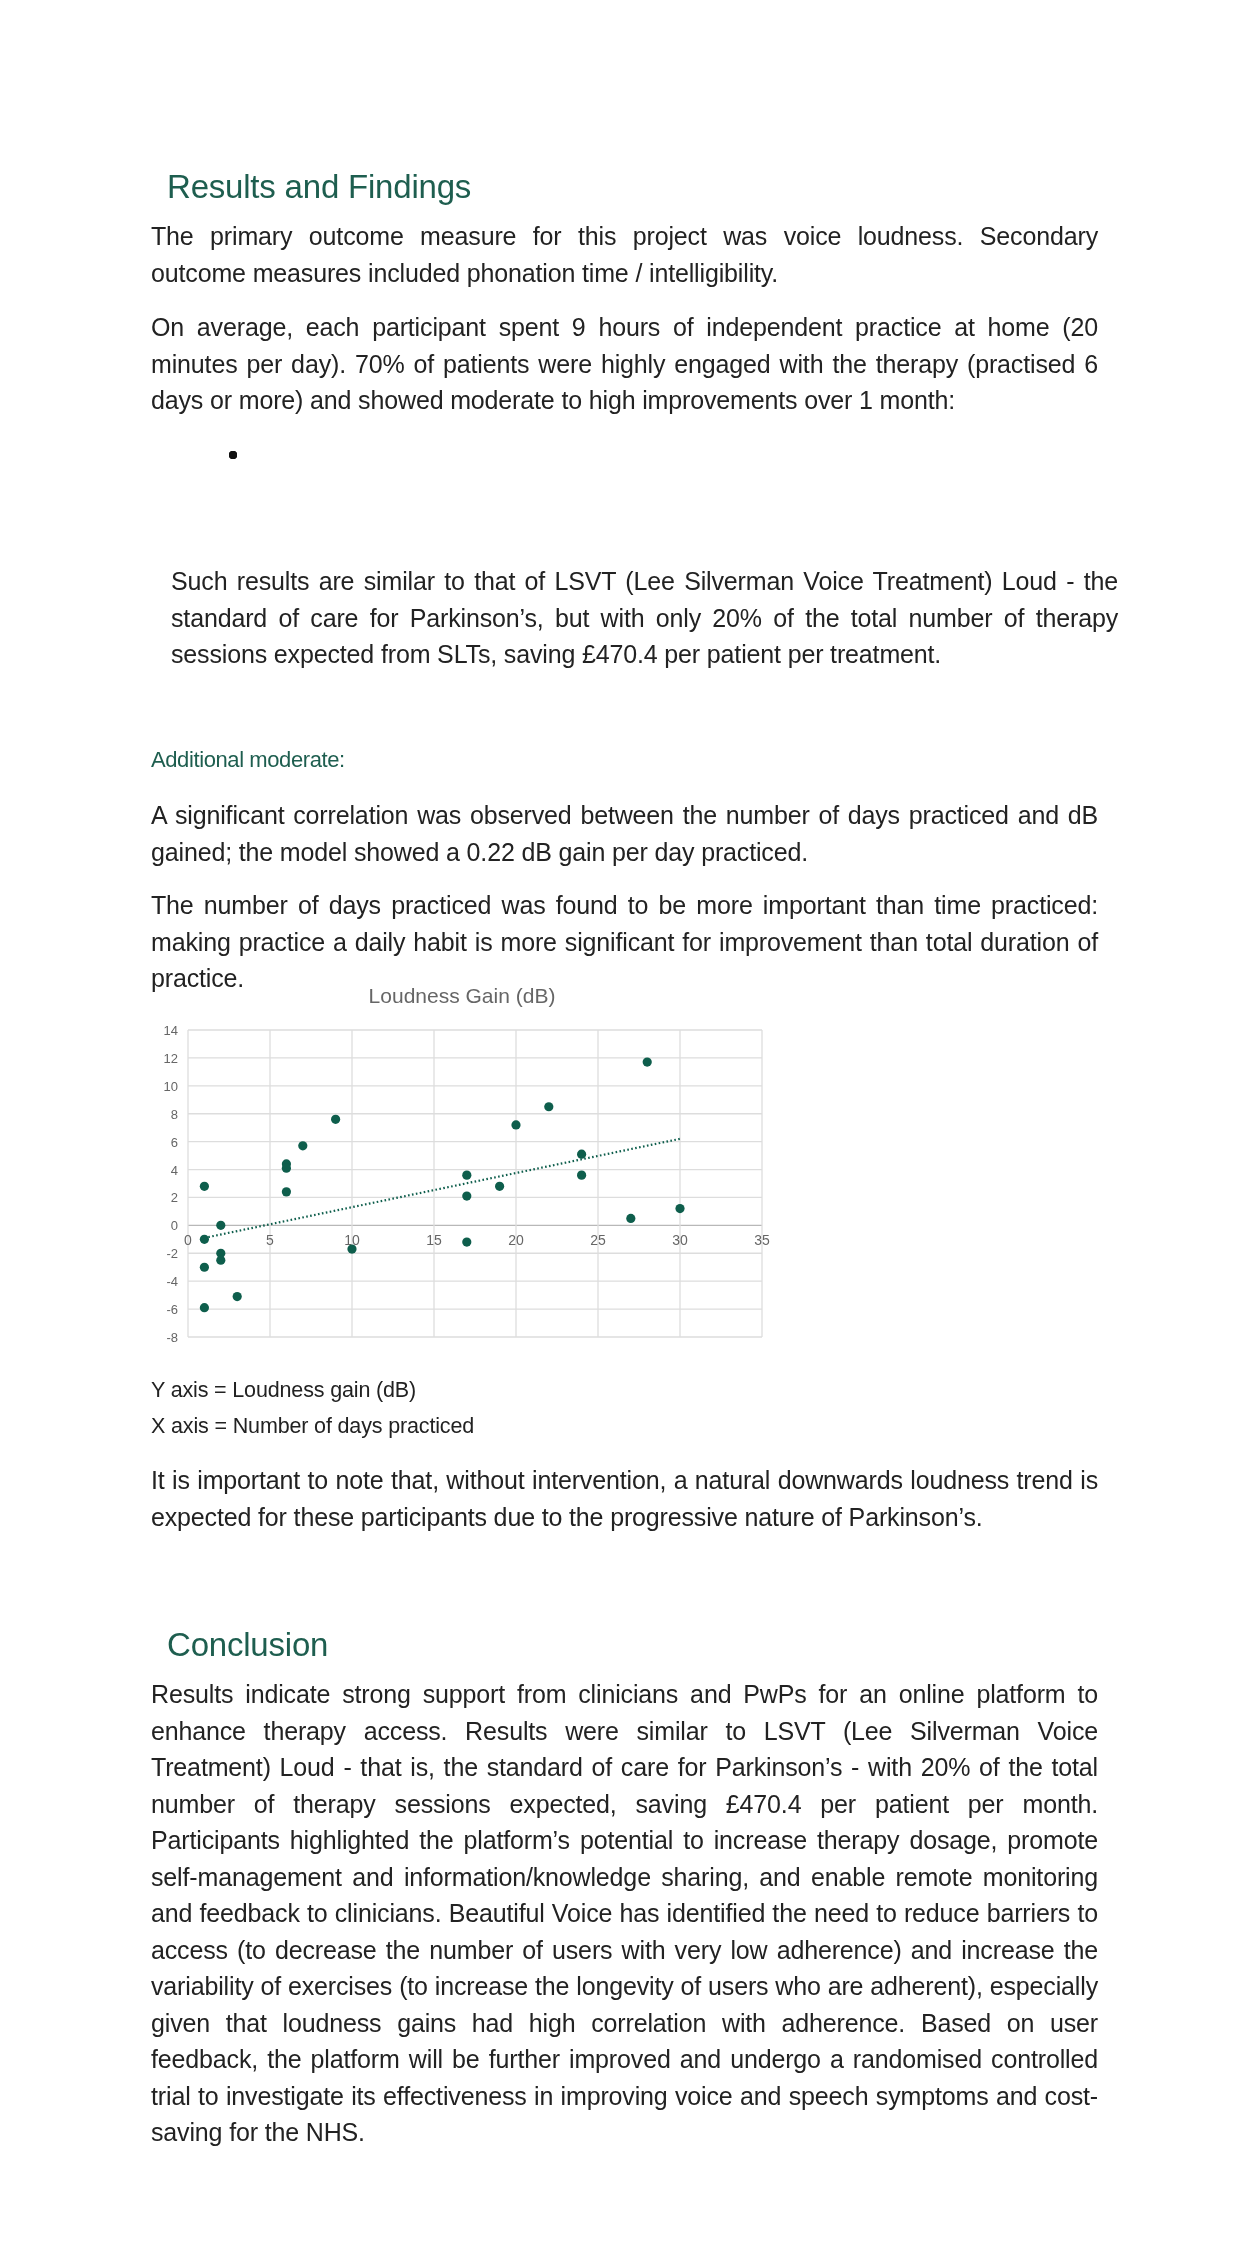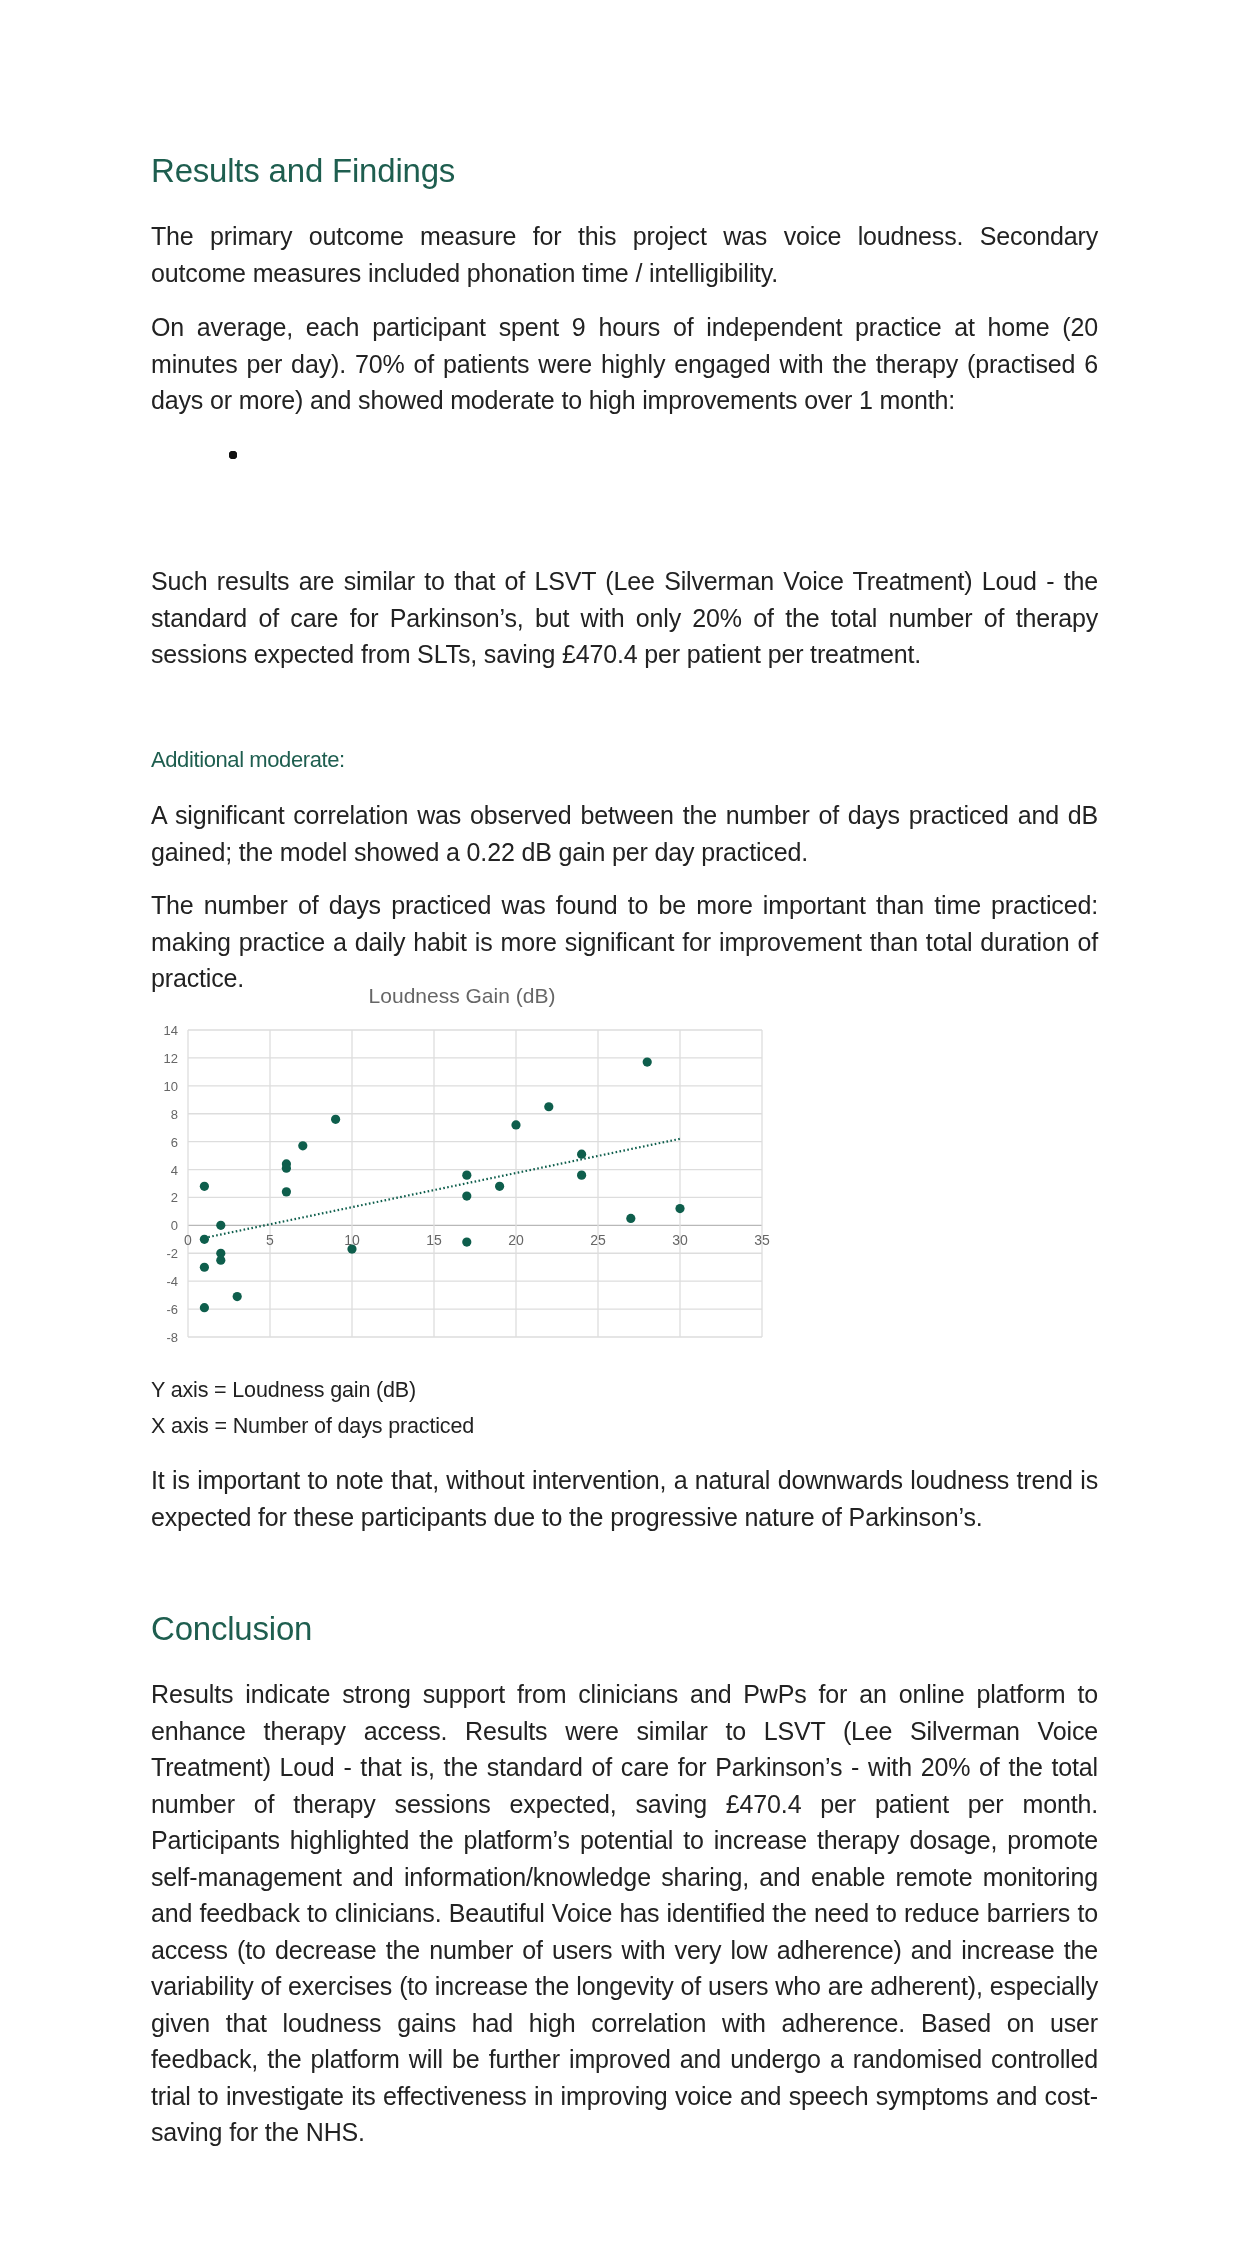--- a/index.html
+++ b/index.html
@@ -1,19 +1,19 @@
 <!DOCTYPE html>
 <html><head>
   <meta charset="utf-8">
   <style>
     html, body { margin: 0; padding: 0; background: #ffffff; }
     body { width: 1241px; height: 2250px; position: relative; overflow: hidden;
       font-family: "Liberation Sans", "DejaVu Sans", sans-serif; color: #222222; }
     .page { position: absolute; left: 151px; top: 0; width: 947px; }
-    h1.section { font-weight: 400; color: #1e5e4f; font-size: 33px; margin: 0; letter-spacing: -0.2px; }
+    h1.section { font-weight: 400; color: #1e5e4f; font-size: 33px; margin: 16px; letter-spacing: -0.2px; }
     h2.sub { font-weight: 400; color: #1e5e4f; font-size: 22px; margin: 0; letter-spacing: -0.4px; }
     p.body { margin: 0; font-size: 25px; line-height: 36.5px; text-align: justify; font-weight: 300; letter-spacing: -0.15px; }
     ul.bullets { margin: 0; padding: 0; list-style: none; }
     ul.bullets li { position: relative; padding-left: 113px; font-size: 21.5px; line-height: 36.5px; letter-spacing: -0.15px; }
     ul.bullets li .dot { position: absolute; left: 78px; top: 15px; width: 8px; height: 8px; border-radius: 50%; background: #111; }
     .caption-line { font-size: 21.5px; line-height: 36.5px; margin: 0; letter-spacing: -0.15px; }
     .abs { position: absolute; left: 0; width: 947px; }
     .chart-wrap { position: absolute; left: -11px; top: 975px; width: 640px; height: 370px; text-decoration: underline; }
     .chart-wrap svg text { font-family: "Liberation Sans", "DejaVu Sans", sans-serif; }
   </style>
@@ -27,21 +27,21 @@
   <p class="body abs" style="top:218px;">The primary outcome measure for this project was voice loudness. Secondary outcome measures included phonation time / intelligibility.</p>
 
   <p class="body abs" style="top:309px;">On average, each participant spent 9 hours of independent practice at home (20 minutes per day). 70% of patients were highly engaged with the therapy (practised 6 days or more) and showed moderate to high improvements over 1 month:</p>
 
   <ul class="bullets abs" style="top:436px;">
     <li><span class="dot"></span></li>
     <li><span class="dot"></span></li>
     <li><span class="dot"></span></li>
   </ul>
 
-  <p class="body abs" style="top:563px;">Such results are similar to that of LSVT (Lee Silverman Voice Treatment) Loud - the standard of care for Parkinson’s, but with only 20% of the total number of therapy sessions expected from SLTs, saving £470.4 per patient per treatment.</p>
+  <p class="body abs" style="top:563px;margin-left:20px;">Such results are similar to that of LSVT (Lee Silverman Voice Treatment) Loud - the standard of care for Parkinson’s, but with only 20% of the total number of therapy sessions expected from SLTs, saving £470.4 per patient per treatment.</p>
 
   <h2 class="sub abs" style="top:747px;">Additional moderate:</h2>
 
   <p class="body abs" style="top:797px;">A significant correlation was observed between the number of days practiced and dB gained; the model showed a 0.22 dB gain per day practiced.</p>
 
   <p class="body abs" style="top:887px;">The number of days practiced was found to be more important than time practiced: making practice a daily habit is more significant for improvement than total duration of practice.</p>
 
   <div class="chart-wrap">
     <svg id="chart-svg" width="640" height="370" viewBox="0 0 640 370">
       <text id="chart-title" x="322" y="28" text-anchor="middle" font-size="21" fill="#666666">Loudness Gain (dB)</text>

